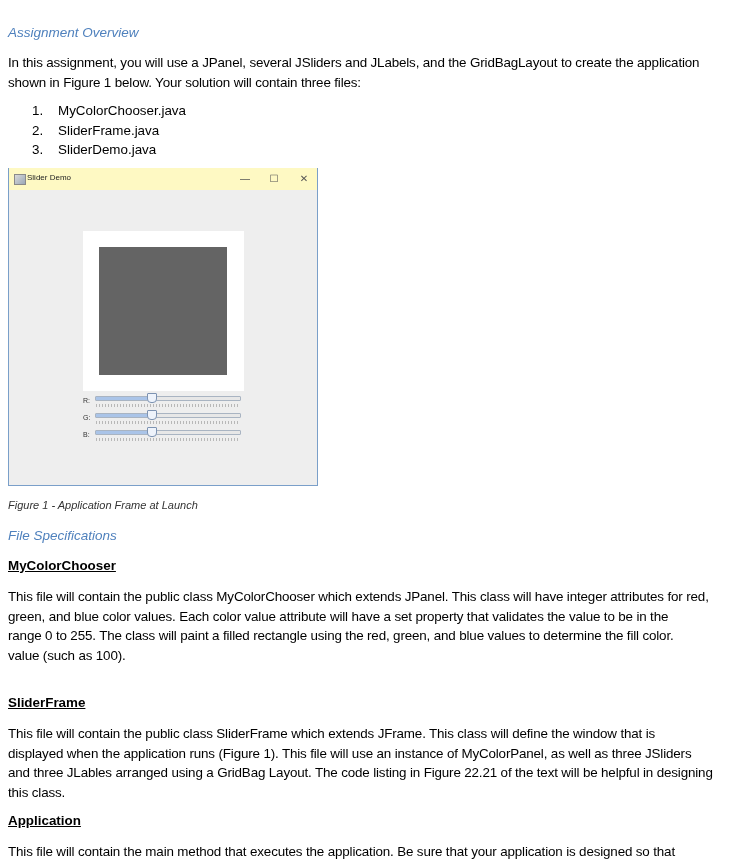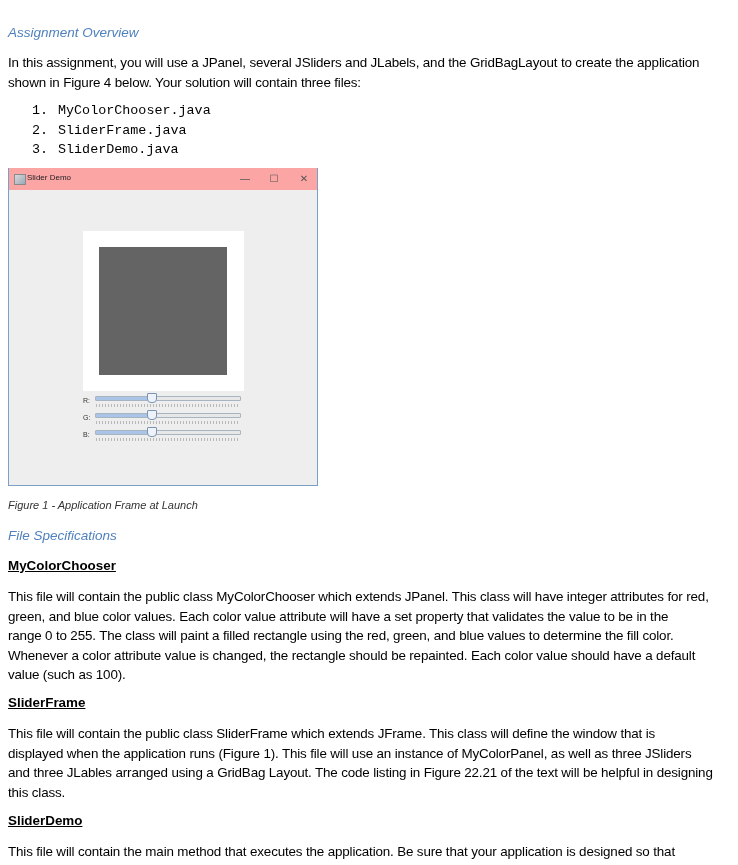--- a/index.html
+++ b/index.html
@@ -9,45 +9,45 @@
     .heading { color: #4f81bd; font-style: italic; font-size: 13.5px; }
     .para { font-size: 13.4px; line-height: 19.6px; letter-spacing: -0.15px; }
     .list-item { font-size: 13.4px; line-height: 19.6px; }
     .list-num { display: inline-block; width: 26px; text-align: left; }
     .subhead { font-weight: bold; text-decoration: underline; font-size: 13.4px; }
     .caption { font-style: italic; font-size: 11px; color: #333; }
 
     
     .win { left: 8px; top: 146px; width: 310px; height: 318px; background: #eeeeee;
            border-left: 1px solid #7a9fc9; border-right: 1px solid #7a9fc9; border-bottom: 1px solid #7a9fc9; box-sizing: border-box; }
-    .titlebar { position: absolute; left: 0; top: 0; width: 100%; height: 22px; background: #fca5a5; }
+    .titlebar { position: absolute; left: 0; top: 0; width: 100%; height: 22px; background: #fef9c3; }
     .title-icon { position: absolute; left: 5px; top: 6px; width: 10px; height: 9px; border: 1px solid #8a8a8a; background: linear-gradient(135deg,#d9d9d9,#9aa8b8); }
     .title-text { position: absolute; left: 18px; top: 5px; font-size: 8px; color: #222; }
     .win-btn { position: absolute; top: 3px; width: 22px; height: 16px; font-size: 10px; color: #555; text-align: center; line-height: 16px; }
     .color-panel { position: absolute; left: 74px; top: 63px; width: 161px; height: 160px; background: #ffffff; }
     .color-rect { position: absolute; left: 16px; top: 16px; width: 128px; height: 128px; background: #646464; }
     .slider-label { position: absolute; left: 74px; font-size: 7px; color: #333; }
     .slider { position: absolute; left: 86px; width: 146px; height: 12px; }
     .track { position: absolute; left: 0; top: 3px; width: 144px; height: 3px; border: 1px solid #a9b4c2; background: #e7e7e7; border-radius: 1px; }
     .track-fill { position: absolute; left: 0; top: 0; height: 3px; background: #aac4e8; }
     .thumb { position: absolute; top: 0; width: 8px; height: 8px; background: #eef3fb; border: 1px solid #7d93b2; border-radius: 1px 1px 4px 4px; }
     .ticks { position: absolute; left: 1px; top: 11px; width: 144px; height: 3px;
              background: repeating-linear-gradient(90deg, #b8b8b8 0 1px, transparent 1px 3px); }
   </style>
 </head>
 <body>
 
 <div class="abs heading" style="left:8px; top:3px;">Assignment Overview</div>
 
 <div class="abs para" style="left:8px; top:31px; width:730px;">
   <div>In this assignment, you will use a JPanel, several JSliders and JLabels, and the GridBagLayout to create the application</div>
-  <div>shown in Figure 4 below. Your solution will contain three files:</div>
+  <div>shown in Figure 1 below. Your solution will contain three files:</div>
 </div>
 
-<div class="abs" style="left:32px; top:79px;font-family:Liberation Mono, monospace;">
+<div class="abs" style="left:32px; top:79px;">
   <div class="list-item"><span class="list-num">1.</span><span>MyColorChooser.java</span></div>
   <div class="list-item"><span class="list-num">2.</span><span>SliderFrame.java</span></div>
   <div class="list-item"><span class="list-num">3.</span><span>SliderDemo.java</span></div>
 </div>
 
 <div class="abs win">
   <div class="titlebar">
     <span class="title-icon"></span>
     <span class="title-text">Slider Demo</span>
     <span class="win-btn" style="left:225px;">—</span>
@@ -89,28 +89,27 @@
 
 <div class="abs caption" style="left:8px; top:477px;">Figure 1 - Application Frame at Launch</div>
 
 <div class="abs heading" style="left:8px; top:506px;">File Specifications</div>
 
 <div class="abs subhead" style="left:8px; top:536px;">MyColorChooser</div>
 <div class="abs para" style="left:8px; top:565px; width:730px;">
   <div>This file will contain the public class MyColorChooser which extends JPanel. This class will have integer attributes for red,</div>
   <div>green, and blue color values. Each color value attribute will have a set property that validates the value to be in the</div>
   <div>range 0 to 255. The class will paint a filled rectangle using the red, green, and blue values to determine the fill color.</div>
-  <div>Whenever a color attribute value is changed, the rectangle should be repainted. Each color value should have a default</div>
   <div>value (such as 100).</div>
 </div>
 
 <div class="abs subhead" style="left:8px; top:673px;">SliderFrame</div>
 <div class="abs para" style="left:8px; top:702px; width:730px;">
   <div>This file will contain the public class SliderFrame which extends JFrame. This class will define the window that is</div>
   <div>displayed when the application runs (Figure 1). This file will use an instance of MyColorPanel, as well as three JSliders</div>
   <div>and three JLables arranged using a GridBag Layout. The code listing in Figure 22.21 of the text will be helpful in designing</div>
   <div>this class.</div>
 </div>
 
-<div class="abs subhead" style="left:8px; top:791px;">SliderDemo</div>
+<div class="abs subhead" style="left:8px; top:791px;">Application</div>
 <div class="abs para" style="left:8px; top:820px; width:730px;">
   <div>This file will contain the main method that executes the application. Be sure that your application is designed so that</div>
 </div>
 
 </body></html>

